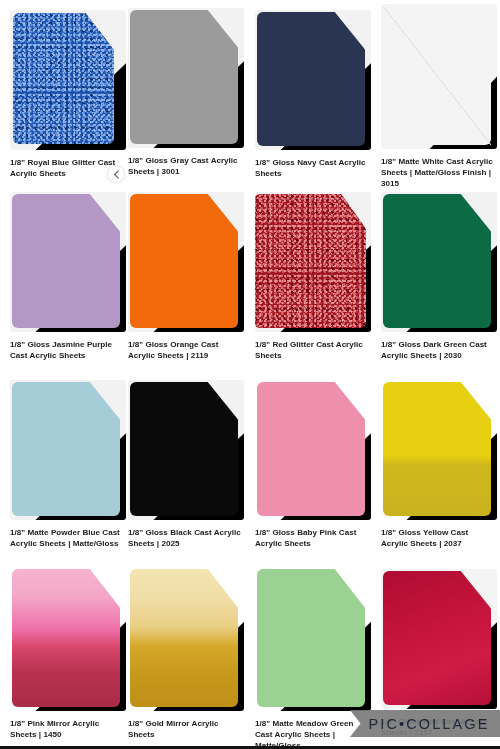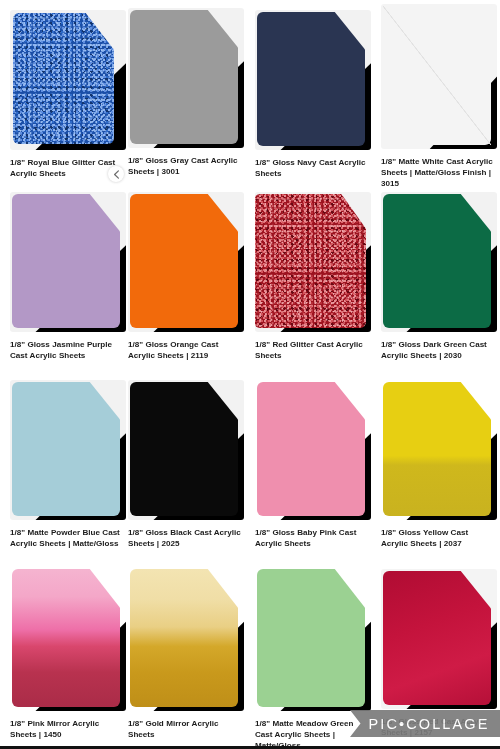--- a/index.html
+++ b/index.html
@@ -143,21 +143,21 @@
     height: 27px;
     width: 150px;
     display: flex;
     align-items: center;
     justify-content: center;
     background: #7b7b7b;
     clip-path: polygon(0% 0%, 100% 0%, 100% 100%, 0% 100%, 7% 50%);
     opacity: 0.92;
   }
   #watermark .wm-text {
-    color: #ffffff;
+    color: #0f172a;
     font-size: 14.5px;
     letter-spacing: 2.1px;
     font-family: "Liberation Sans", sans-serif;
     padding-left: 8px;
     white-space: nowrap;
   }
 
   #bottom-bar {
     position: absolute;
     left: 0; bottom: 0;

